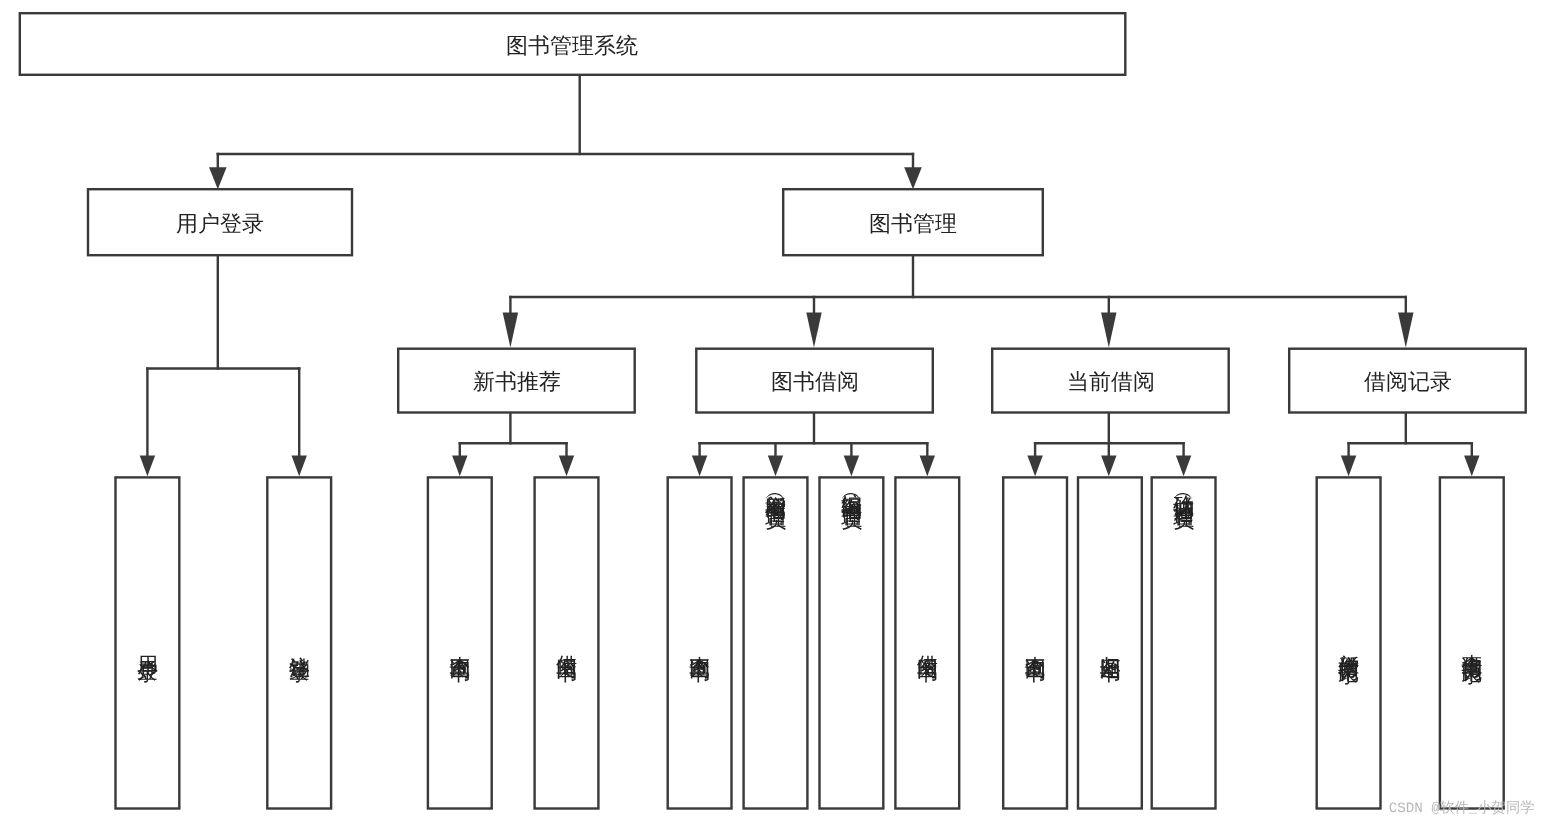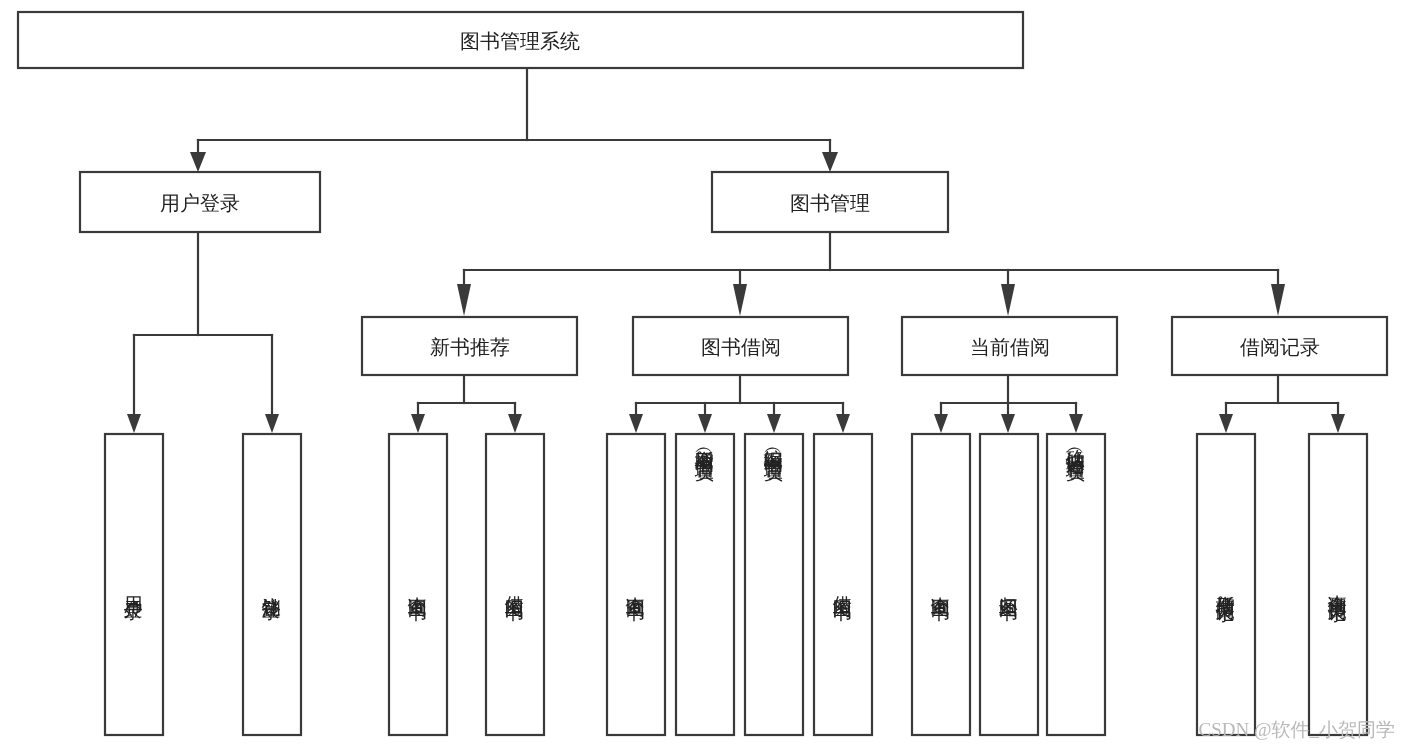--- a/index.html
+++ b/index.html
@@ -45,23 +45,23 @@
     line-height:1.18;
     letter-spacing:2px;
     color:#222222;
     white-space:nowrap;
     font-family:"DejaVu Sans","Liberation Sans",sans-serif;
   }
   .watermark{
     position:absolute;
     right:10px;
     bottom:4px;
-    font-size:19px;
+    font-size:13px;
     color:#b8b8b8;
-    font-family:Liberation Serif, serif;
+    font-family:Liberation Mono, monospace;
     white-space:nowrap;
     pointer-events:none;
   }
 </style>
 </head>
 <body>
 
 <div id="diagram-root">
 
   <svg id="tree" viewBox="0 0 1405 747">

